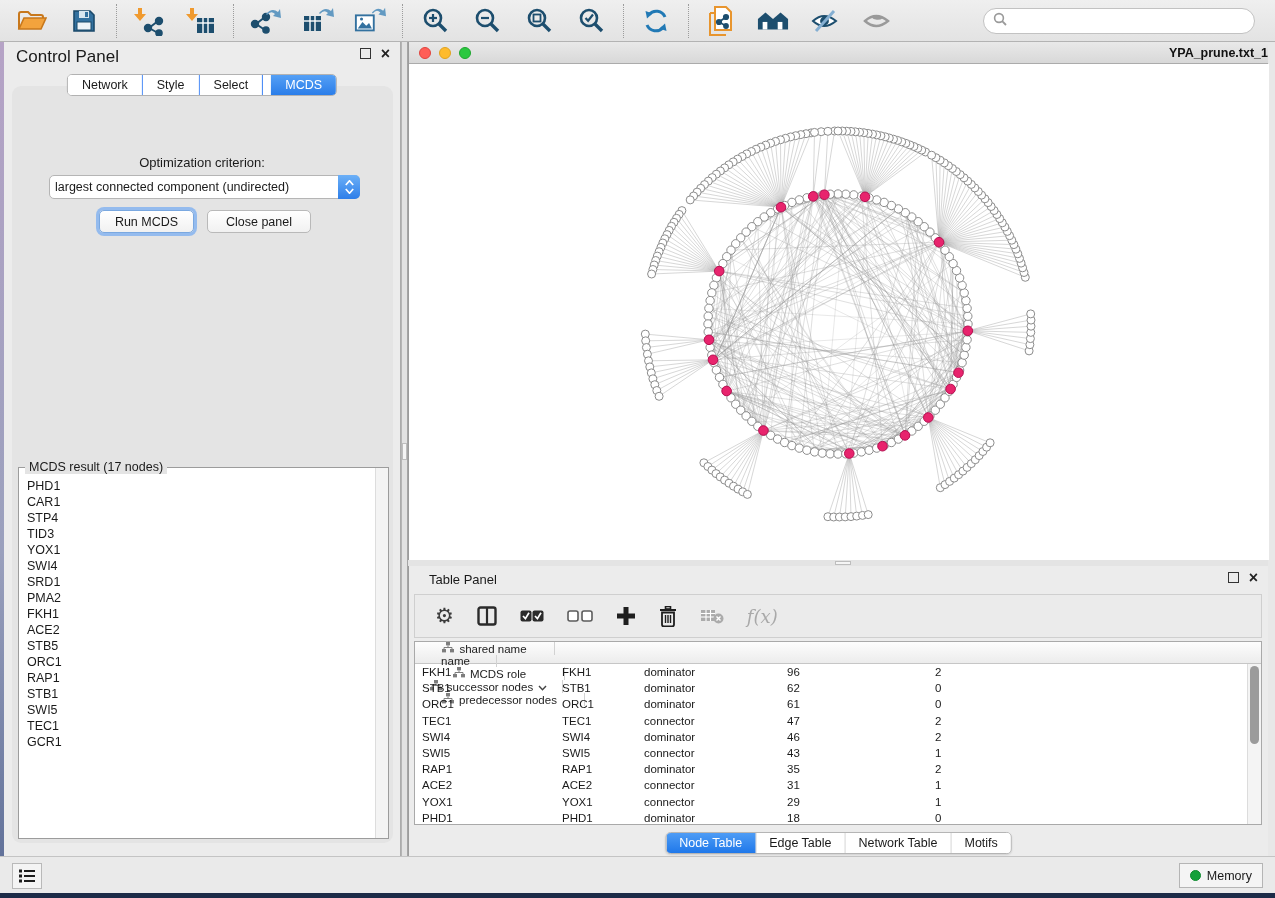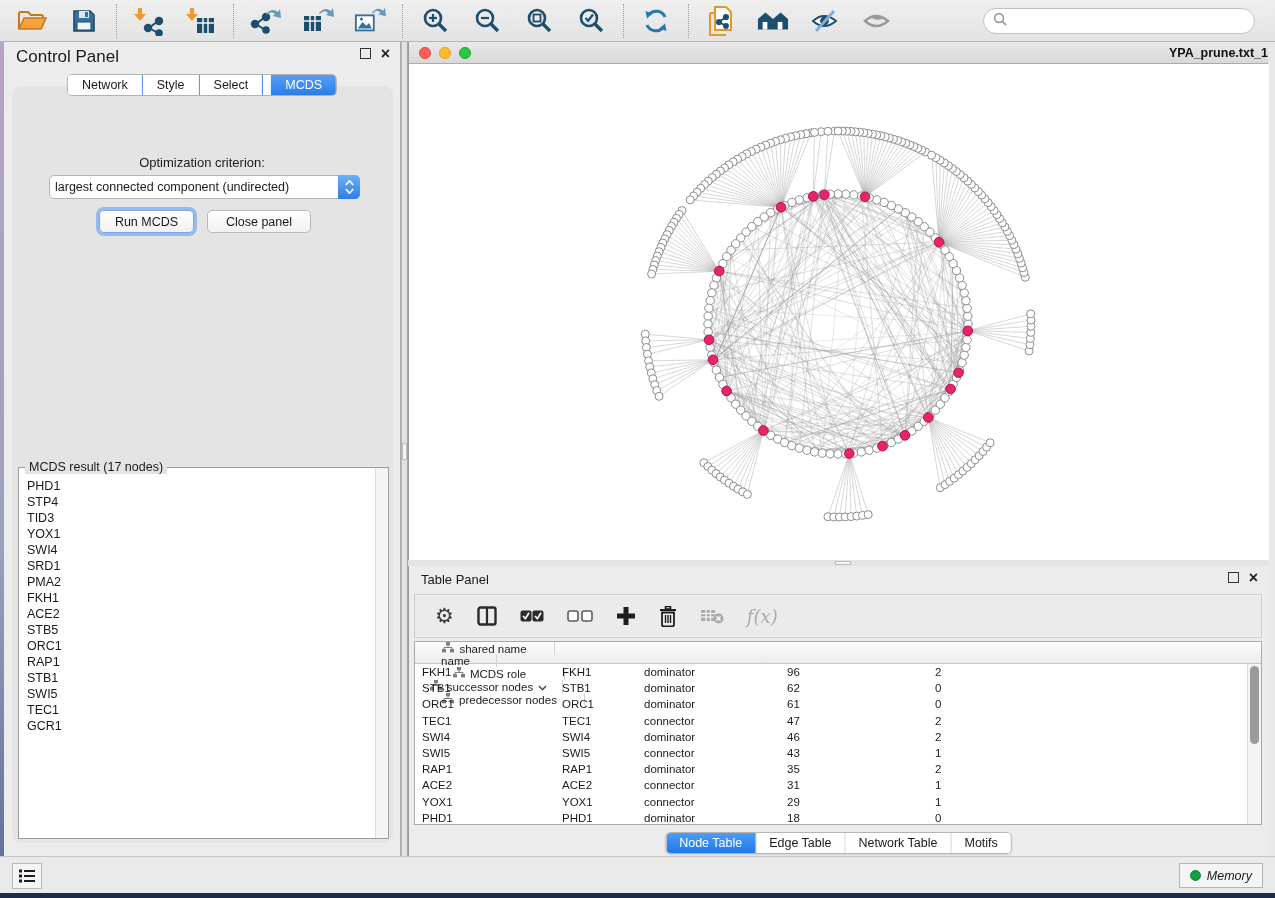--- a/index.html
+++ b/index.html
@@ -77,21 +77,21 @@
   .l-red { background:#ff5e57; border:1px solid #e0443e; }
   .l-yel { background:#febb2e; border:1px solid #e0a320; }
   .l-grn { background:#2bc840; border:1px solid #1fa62f; }
   .net-title { font-size:12.5px; font-weight:bold; color:#111; }
   .net-canvas { position:absolute; top:22px; left:0; width:860px; height:496px; background:#fff; }
 
   
   .table-panel { position:absolute; left:408px; top:566px; width:860px; height:290px; background:#ececec;
     border-left:1px solid #9c9c9c; }
   .tp-titlebar { position:relative; height:26px; display:flex; align-items:center; padding:0 12px; }
-  .tp-title { font-size:13px; }
+  .tp-title { font-size:13px;margin-left:8px; }
   .tp-toolbar { position:absolute; left:5px; top:28px; width:848px; height:44px; background:#ebebeb;
     border:1px solid #cfcfcf; display:flex; align-items:center; gap:23px; padding-left:20px; }
   .tp-ico { display:flex; align-items:center; justify-content:center; height:26px; }
   .gear-glyph { font-size:21px; color:#3c3c3c; line-height:22px; }
   .fx-glyph { font-family:"DejaVu Serif",serif; font-style:italic; font-size:18px; color:#a9a9a9; }
 
   .node-table { position:absolute; left:5px; top:75px; width:848px; height:184px; background:#fff;
     border:1px solid #a9a9a9; overflow:hidden; }
   .nt-header { display:flex; height:22px; background:linear-gradient(#fdfdfd,#ececec);
     border-bottom:1px solid #c6c6c6;flex-direction:column; }
@@ -110,21 +110,21 @@
   .btab { padding:0 13px; font-size:12.5px; display:flex; align-items:center; border-right:1px solid #c9c9c9; background:#fff; }
   .btab:last-child { border-right:none;text-align:center; }
   .btab.active { background:linear-gradient(#4e9cf5,#1f78ea); color:#fff; }
 
   
   .status-bar { position:absolute; left:0; top:856px; width:1275px; height:37px; background:#eaeaea;
     border-top:1px solid #c4c4c4; }
   .list-btn { position:absolute; left:12px; top:6px; width:30px; height:26px; background:#f4f4f4;
     border:1px solid #b9b9b9; display:flex; align-items:center; justify-content:center; }
   .mem-btn { position:absolute; right:12px; top:6px; height:25px; padding:0 10px; background:#f4f4f4;
-    border:1px solid #b5b5b5; display:flex; align-items:center; gap:6px; font-size:12.5px;font-style:italic; }
+    border:1px solid #b5b5b5; display:flex; align-items:center; gap:6px; font-size:12.5px; }
   .mem-dot { width:11px; height:11px; border-radius:50%; background:#14a03a; border:1px solid #0d8a2e; }
 </style>
 </head>
 <body>
 
 <div class="toolbar">
   <div class="tb-group">
     <span class="tb-ico">
       <svg width="30" height="25" viewBox="0 0 30 25">
           <path d="M2 21 V6 Q2 4 4 4 h7 l3 3 h10 q2 0 2 2 v1" fill="none" stroke="#c8781c" stroke-width="2"></path>
@@ -324,20 +324,21 @@
         </svg>
     </span>
   </div>
   <div class="cp-btn btn-run">Run MCDS</div>
   <div class="cp-btn btn-close">Close panel</div>
 
   <div class="result-box">
     <span class="result-legend">MCDS result (17 nodes)</span>
     <div class="result-list">
         <div>PHD1</div>
+        <div>CAR1</div>
         <div>STP4</div>
         <div>TID3</div>
         <div>YOX1</div>
         <div>SWI4</div>
         <div>SRD1</div>
         <div>PMA2</div>
         <div>FKH1</div>
         <div>ACE2</div>
         <div>STB5</div>
         <div>ORC1</div>

